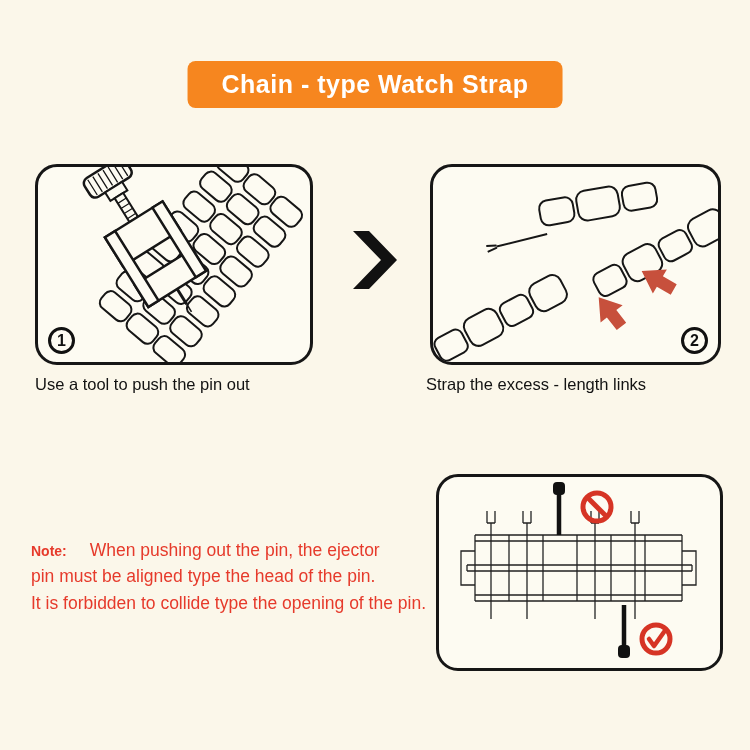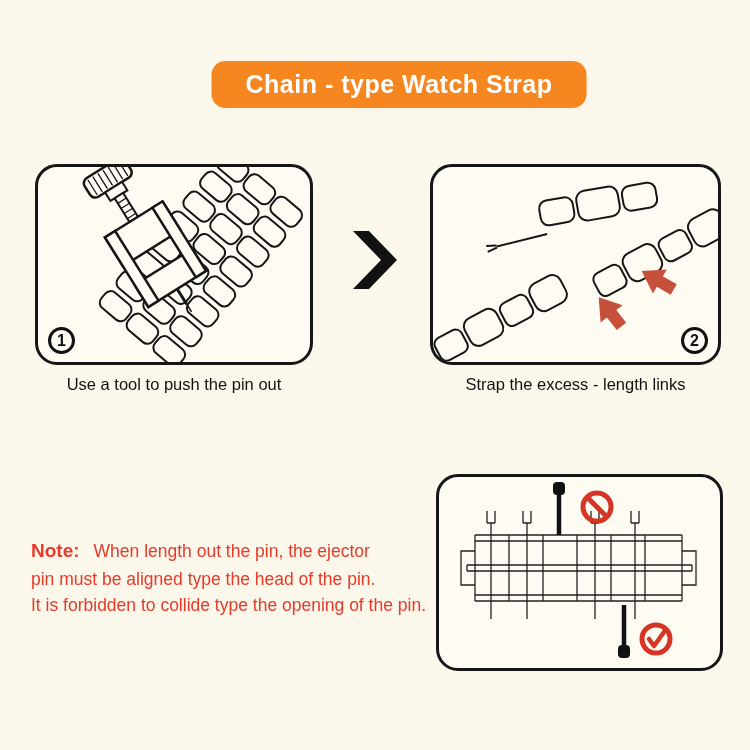--- a/index.html
+++ b/index.html
@@ -4,47 +4,47 @@
 <style>
   html,body { margin:0; padding:0; background:#ffffff; }
   .sheet {
     position:relative; width:750px; height:750px;
     background:#FBF7EA; overflow:hidden;
     font-family:"Liberation Sans", sans-serif;
   }
   .banner {
     position:absolute; top:61px; left:50%; transform:translateX(-50%);
     background:#F6861F; color:#ffffff; font-weight:bold; font-size:25px;
-    padding:9px 34px; border-radius:14px; white-space:nowrap; letter-spacing:0.5px;margin-left:24px;
+    padding:9px 34px; border-radius:8px; white-space:nowrap; letter-spacing:0.5px;
   }
   .panel {
     position:absolute; background:#FDFBF2; border:3px solid #161616;
     border-radius:22px; box-sizing:border-box;
   }
   .panel-step1 { left:35px; top:164px; width:278px; height:201px; }
   .panel-step2 { left:430px; top:164px; width:291px; height:201px; }
   .panel-detail { left:436px; top:474px; width:287px; height:197px; }
   .illus { position:absolute; left:0; top:0; width:100%; height:100%; border-radius:18px; }
   .badge {
     position:absolute; width:27px; height:27px; box-sizing:border-box;
     border:3px solid #111; border-radius:50%;
     display:flex; align-items:center; justify-content:center;
     font-weight:bold; font-size:16px; color:#111; background:#FDFBF2;
   }
   .badge1 { left:10px; bottom:8px; }
   .badge2 { right:10px; bottom:8px; }
   .chev { position:absolute; left:351px; top:231px; }
-  .caption { position:absolute; text-align:center; font-size:16.5px; color:#131313; line-height:1.35; }
+  .caption { position:absolute; font-size:16.5px; color:#131313; line-height:1.35; }
   .caption1 { left:35px; top:373px; width:278px; }
   .caption2 { left:426px; top:373px; width:299px; }
   .note {
     position:absolute; left:31px; top:537px; width:430px;
     color:#E63A2B; font-size:17.5px; line-height:1.5;
   }
-  .note-label { font-weight:bold; font-size:19px; margin-right:14px;text-align:center; }
+  .note-label { font-weight:bold; font-size:14px; margin-right:23px;text-align:center; }
   svg { display:block; }
 </style>
 </head>
 <body>
 
 <div class="sheet">
 
   <div class="banner">
     <span>Chain - type Watch Strap</span>
   </div>
@@ -149,21 +149,21 @@
 
   <div class="caption caption1">
     <div>Use a tool to push the pin out</div>
   </div>
   <div class="caption caption2">
     <div>Strap the excess - length links</div>
   </div>
 
   <div class="note">
     <div>
-      <span class="note-label">Note:</span><span>When length out the pin, the ejector</span>
+      <span class="note-label">Note:</span><span>When pushing out the pin, the ejector</span>
     </div>
     <div>pin must be aligned type the head of the pin.</div>
     <div>It is forbidden to collide type the opening of the pin.</div>
   </div>
 
   <div class="panel panel-detail">
     <svg class="illus" viewBox="0 0 281 191" aria-hidden="true">
       <g stroke="#222" fill="none" stroke-width="1.3">
         <path d="M36,58 H243 M36,64 H243 M28,88 H253 M28,94 H253 M36,118 H243 M36,124 H243"></path>
         <path d="M36,58 V124 M243,58 V124 M28,88 V94 M253,88 V94"></path>

